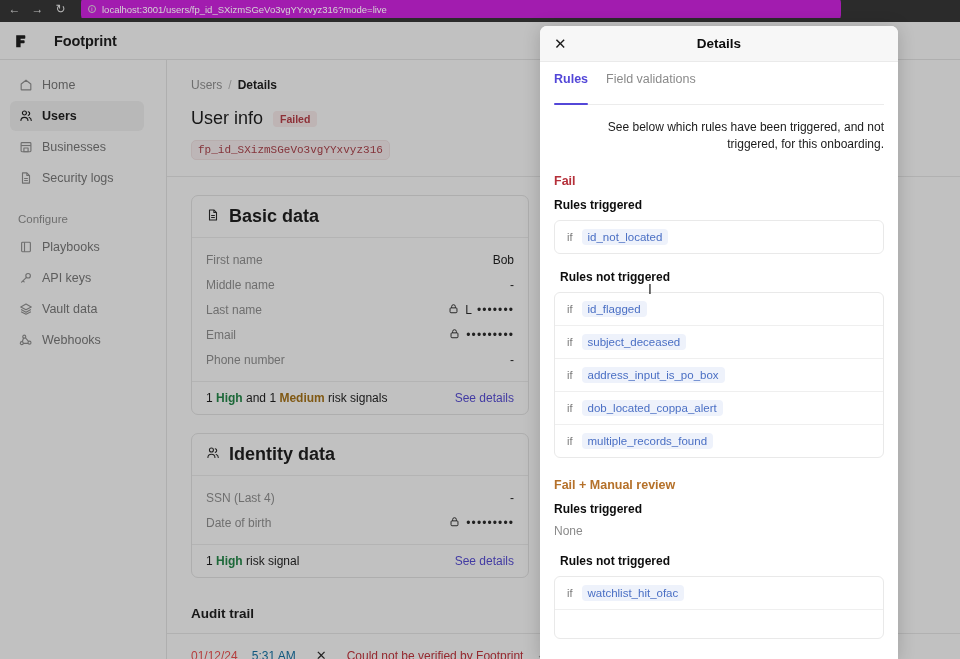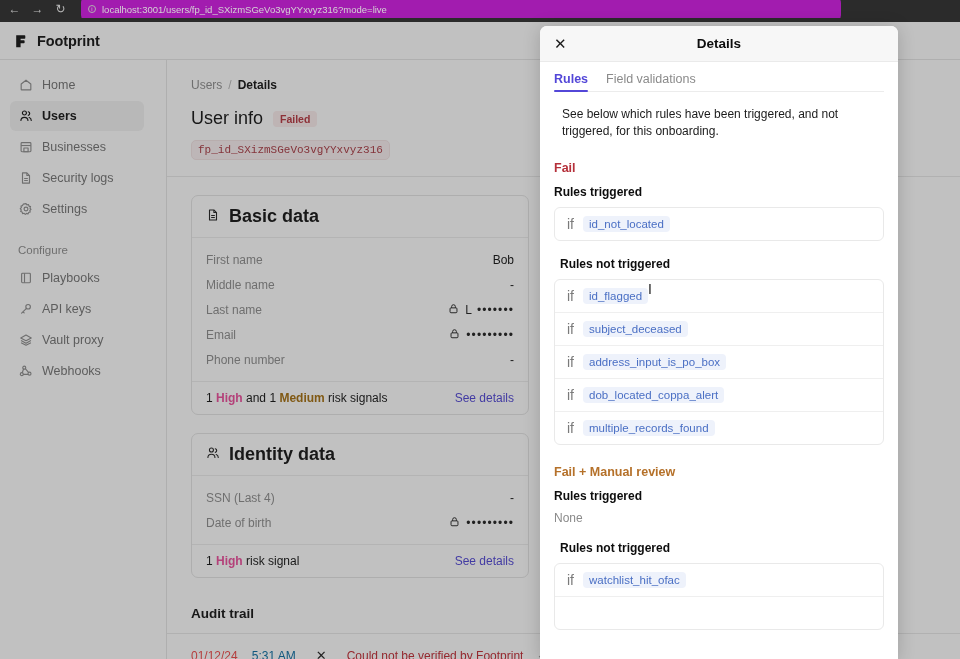--- a/index.html
+++ b/index.html
@@ -32,21 +32,21 @@
     position:absolute; top:18px; left:0; width:960px; height:4px; background:#2b2b2b;
   }
 
   
   .app { position: absolute; top: 22px; left: 0; width: 960px; height: 637px; background: #fff; }
 
   .topnav {
     height: 38px; border-bottom: 1px solid #e6e6e6; display: flex; align-items: center;
     padding: 0 14px; background: #fff;
   }
-  .brand { display: flex; align-items: flex-end; gap: 8px; }
+  .brand { display: flex; align-items: flex-end; gap: 25px; }
   .brand-mark { width: 15px; height: 15px; position: relative; }
   .brand-name { font-size: 14.5px; font-weight: 600; color: #0d0d0d; letter-spacing: -0.1px; }
 
   .body-row { display: flex; height: 599px; }
 
   
   .sidebar {
     width: 167px; flex: none; border-right: 1px solid #e6e6e6; background: #fff;
     padding: 10px 22px 0 10px;
   }
@@ -93,21 +93,21 @@
   .card-body { padding: 9px 14px 4px 14px; }
   .dl-row { display: flex; align-items: center; justify-content: space-between; height: 25px; }
   .dl-key { font-size: 12px; color: #8a8a8a; }
   .dl-val { font-size: 12px; color: #0d0d0d; display: flex; align-items: center; gap: 6px; }
   .dots { letter-spacing: 1.1px; font-size: 12px; color: #1b1b1b; }
   .card-foot {
     display: flex; align-items: center; justify-content: space-between;
     border-top: 1px solid #ececec; padding: 9px 14px; margin-top: 5px;
   }
   .risk-text { font-size: 12px; color: #0d0d0d; }
-  .risk-high { color: #ec4899; font-weight: 600; }
+  .risk-high { color: #15803d; font-weight: 600; }
   .risk-med { color: #a36b08; font-weight: 600; }
   .see-details { font-size: 12px; color: #4a3fd4; cursor: pointer; }
 
   .audit-title { font-size: 13.5px; font-weight: 700; color: #0d0d0d; margin: 28px 0 12px 0; }
   .audit-hr { height: 1px; background: #e8e8e8; margin: 0 -24px 14px -24px; }
   .audit-row { display: flex; align-items: center; gap: 14px; font-size: 12px; white-space: nowrap; }
   .audit-date { color: #ef4444; }
   .audit-time { color: #0369a1; }
   .audit-x { color: #1b1b1b; font-size: 13px; margin-left: 6px; }
   .audit-msg { color: #c1262f; margin-left: 6px; }
@@ -132,43 +132,43 @@
     display: flex; align-items: center; padding: 0 14px; position: relative;
   }
   .drawer-close { font-size: 15px; color: #1b1b1b; cursor: pointer; line-height: 1; }
   .drawer-title {
     position: absolute; left: 0; right: 0; text-align: center;
     font-size: 13.5px; font-weight: 600; color: #0d0d0d; pointer-events: none;
   }
   .drawer-body { flex: 1; overflow: hidden; padding: 0 14px; }
 
   .tabs { display: flex; gap: 18px; border-bottom: 1px solid #ececec; padding-top: 10px; }
-  .tab { font-size: 12.5px; color: #8a8a8a; padding-bottom: 5px; cursor: pointer; position: relative; }
+  .tab { font-size: 12.5px; color: #8a8a8a; padding-bottom: 18px; cursor: pointer; position: relative; }
   .tab.active { color: #5347d8; font-weight: 600; }
   .tab.active::after {
     content: ""; position: absolute; left: 0; right: 0; bottom: -1px; height: 2px;
     background: #5347d8; border-radius: 1px;
   }
 
-  .drawer-intro { font-size: 12px; color: #1b1b1b; line-height: 1.45; margin: 14px 0 0 8px; }
+  .drawer-intro { font-size: 12px; color: #1b1b1b; line-height: 1.45; margin: 14px 0 0 0; text-align: right; }
 
   .sec-title { font-size: 12.5px; font-weight: 600; margin: 20px 0 10px 0; }
   .sec-fail { color: #b5303a; }
   .sec-failmr { color: #b5712a; }
   .sub-title { font-size: 12px; font-weight: 600; color: #0d0d0d; margin: 0 0 8px 0; }
   .sub-title.spaced { margin-top: 16px; padding-left: 6px; }
   .none-text { font-size: 12px; color: #8a8a8a; margin-bottom: 2px; }
 
   .rules-box { border: 1px solid #e9e9e9; border-radius: 6px; overflow: hidden; }
   .rule-row {
     display: flex; align-items: center; gap: 9px; padding: 8px 12px;
     border-bottom: 1px solid #efefef;
   }
   .rule-row:last-child { border-bottom: none; }
-  .rule-if { font-size: 14px; color: #7a7a7a; }
+  .rule-if { font-size: 11px; color: #7a7a7a; }
   .rule-chip {
     font-size: 11.5px; color: #4a6fc4; background: #eef2fb; border-radius: 4px;
     padding: 2px 6px; font-family: "Liberation Sans", sans-serif;
   }
 
   .cursor-caret {
     position: absolute; left: 648px; top: 280px; width: 2px; height: 14px; z-index: 40;
     pointer-events: none;
   }
   .cursor-caret::before {
@@ -244,29 +244,20 @@
           <span class="snav-ico">
             <svg width="14" height="14" viewBox="0 0 16 16" fill="none" stroke="#8a8a8a" stroke-width="1.3" stroke-linejoin="round">
               <path d="M4 2.2 h5 l3 3 v8.6 H4 z"></path>
               <path d="M9 2.2 v3 h3"></path>
               <path d="M5.9 8.6 h4.2 M5.9 10.8 h4.2"></path>
             </svg>
           </span>
           <span class="snav-label">Security logs</span>
         </div>
 
-        <div class="snav-item">
-          <span class="snav-ico">
-            <svg width="14" height="14" viewBox="0 0 16 16" fill="none" stroke="#8a8a8a" stroke-width="1.3">
-              <circle cx="8" cy="8" r="2.2"></circle>
-              <path d="M8 1.8 l1.1 1.5 1.8-0.4 0.5 1.8 1.8 0.6 -0.7 1.7 1.2 1.4 -1.3 1.3 0.4 1.8 -1.8 0.5 -0.7 1.7 -1.7-0.7 -1.4 1.2 -1.3-1.3 -1.8 0.4 -0.5-1.8 -1.7-0.7 0.7-1.7 -1.2-1.4 1.3-1.3 -0.4-1.8 1.8-0.5 0.7-1.7z" stroke-linejoin="round"></path>
-            </svg>
-          </span>
-          <span class="snav-label">Settings</span>
-        </div>
 
         <div class="snav-group-title">Configure</div>
 
         <div class="snav-item">
           <span class="snav-ico">
             <svg width="14" height="14" viewBox="0 0 16 16" fill="none" stroke="#8a8a8a" stroke-width="1.3" stroke-linejoin="round">
               <rect x="3" y="2.6" width="10" height="10.8" rx="1"></rect>
               <path d="M6.3 2.6 v10.8"></path>
             </svg>
           </span>
@@ -284,21 +275,21 @@
         </div>
 
         <div class="snav-item">
           <span class="snav-ico">
             <svg width="14" height="14" viewBox="0 0 16 16" fill="none" stroke="#8a8a8a" stroke-width="1.3" stroke-linejoin="round">
               <path d="M8 2.4 L14 5.6 L8 8.8 L2 5.6 z"></path>
               <path d="M2.4 8.6 L8 11.6 L13.6 8.6"></path>
               <path d="M2.4 11.2 L8 14 L13.6 11.2"></path>
             </svg>
           </span>
-          <span class="snav-label">Vault proxy</span>
+          <span class="snav-label">Vault data</span>
         </div>
 
         <div class="snav-item">
           <span class="snav-ico">
             <svg width="14" height="14" viewBox="0 0 16 16" fill="none" stroke="#8a8a8a" stroke-width="1.3" stroke-linecap="round">
               <circle cx="6" cy="4.2" r="1.7"></circle>
               <circle cx="3.2" cy="11.6" r="1.7"></circle>
               <circle cx="12" cy="11" r="1.7"></circle>
               <path d="M5.2 5.7 L3.7 10 M7.2 5.3 L10.8 9.6 M5 11.8 h5.3"></path>
             </svg>

